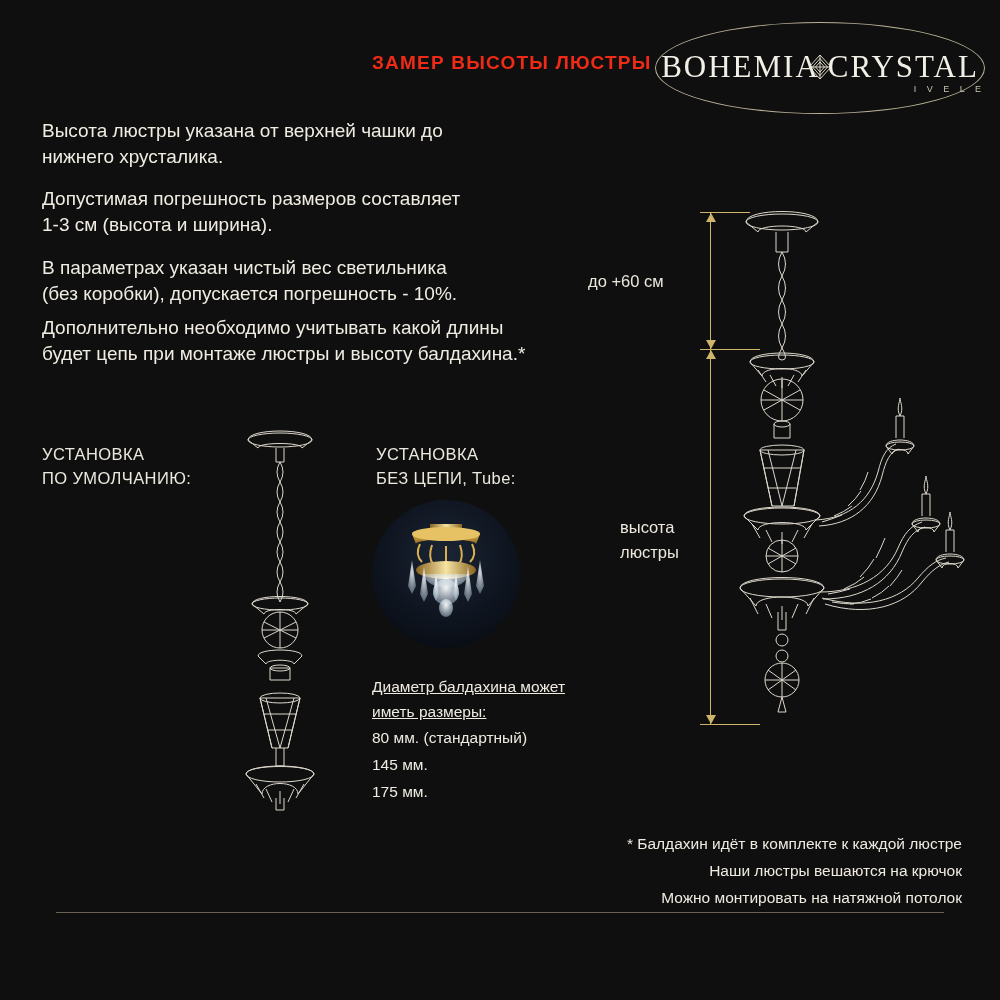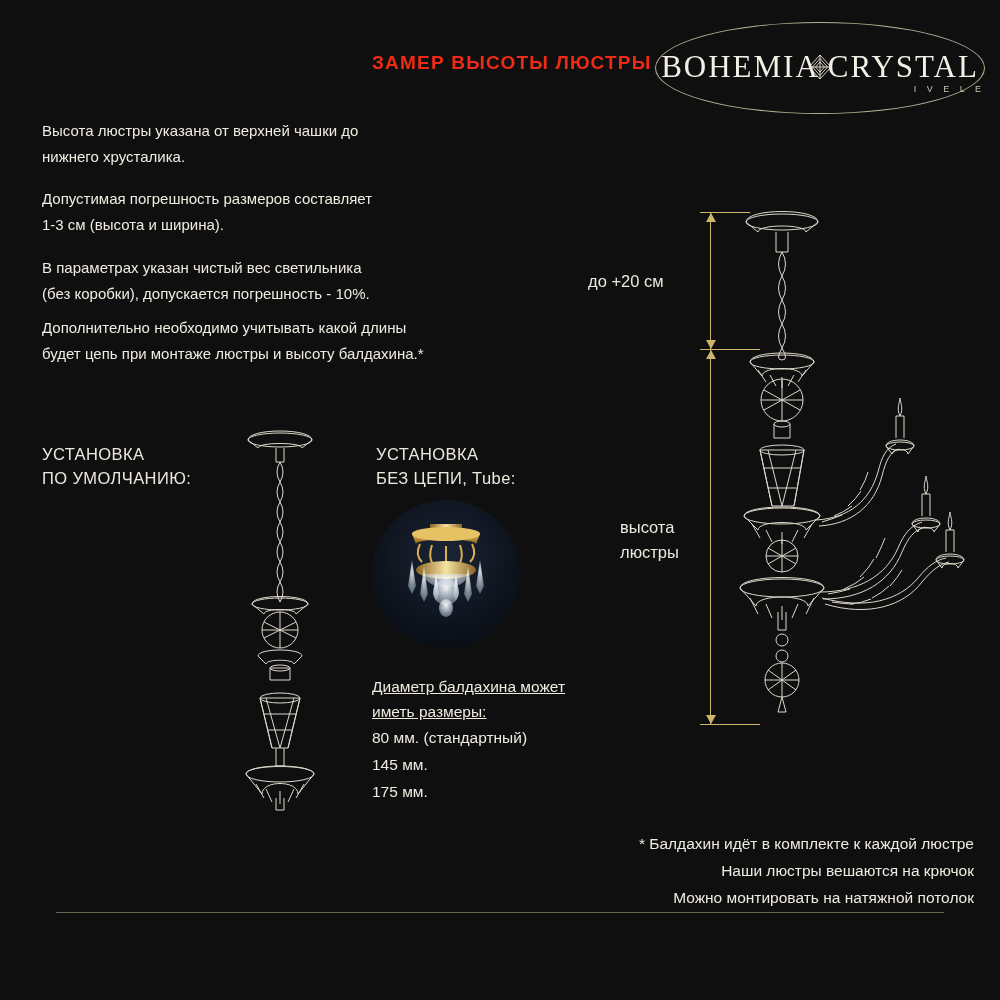--- a/index.html
+++ b/index.html
@@ -72,21 +72,21 @@
     text-align: right;
     font-size: 9px;
     letter-spacing: 4px;
     color: #c9c2ad;
   }
 
   
   .para {
     position: absolute;
     left: 42px;
-    font-size: 15px;
+    font-size: 19px;
     line-height: 26px;
     color: #f0ece2;
     white-space: pre-line;
   }
   .p1 { top: 118px; }
   .p2 { top: 186px; }
   .p3 { top: 255px; }
   .p4 { top: 315px; }
 
   
@@ -135,21 +135,21 @@
     position: absolute;
     left: 372px;
     top: 724px;
     font-size: 15.5px;
     line-height: 27px;
     color: #efebe1;
     white-space: pre-line;
   }
   .notes {
     position: absolute;
-    left: 16px;
+    left: 4px;
     top: 830px;
     width: 958px;
     text-align: right;
     font-size: 15.5px;
     line-height: 27px;
     color: #efebe1;
     white-space: pre-line;
   }
   .bottom-rule {
     position: absolute;
@@ -320,21 +320,21 @@
   <div class="notes">* Балдахин идёт в комплекте к каждой люстре
 Наши люстры вешаются на крючок
 Можно монтировать на натяжной потолок</div>
   <div class="bottom-rule"></div>
 
   <div class="tick" style="left:700px; top:212px; width:50px;"></div>
   <div class="tick" style="left:700px; top:349px; width:60px;"></div>
   <div class="dimline" style="left:710px; top:212px; height:137px;"></div>
   <div class="arrow arrow-up" style="left:706px; top:213px;"></div>
   <div class="arrow arrow-down" style="left:706px; top:340px;"></div>
-  <div class="dim-top-label">до +20 см</div>
+  <div class="dim-top-label">до +60 см</div>
 
   <div class="tick" style="left:700px; top:724px; width:60px;"></div>
   <div class="dimline" style="left:710px; top:349px; height:375px;"></div>
   <div class="arrow arrow-up" style="left:706px; top:350px;"></div>
   <div class="arrow arrow-down" style="left:706px; top:715px;"></div>
   <div class="sec-heightlabel">высота
 люстры</div>
 
   <svg style="position:absolute; left:700px; top:200px;" width="280" height="560" viewBox="0 0 280 560">
     <g stroke="#ddd8cc" stroke-width="1" fill="none">

